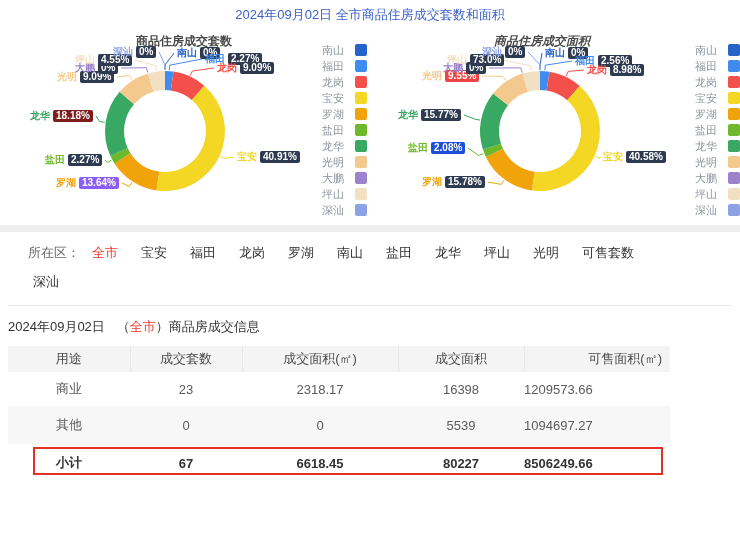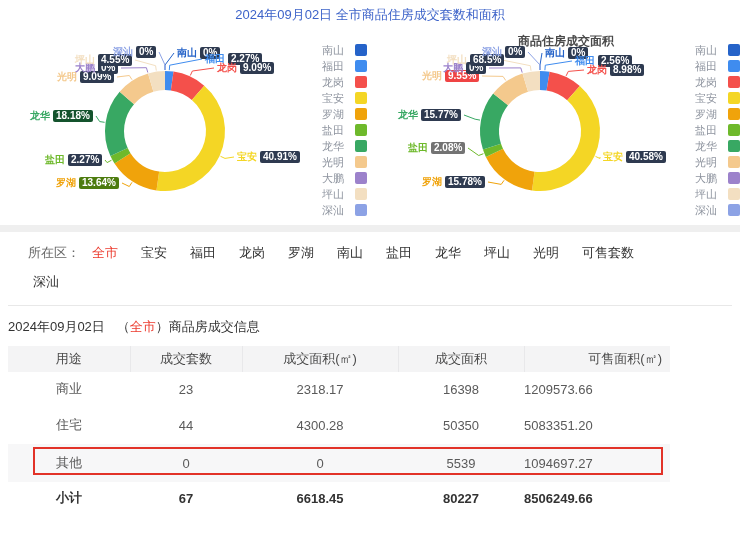--- a/index.html
+++ b/index.html
@@ -42,20 +42,21 @@
   .data-table tr.total td { font-weight:bold; color:#333; }
   .annotation { position:absolute; border:2px solid #e23228; pointer-events:none; }
 </style>
 </head>
 <body>
 
 <div class="page-title" style="color: rgb(61, 99, 201);">2024年09月02日 全市商品住房成交套数和面积</div>
 
 <div class="charts-row">
   <div class="chart-panel" id="chart0">
+    <div class="chart-title" style="left: 184px;">商品住房成交套数</div>
     <svg width="370" height="195">
         <polyline points="165.0,40.0 165.0,35.0 174,23" fill="none" stroke="#2563c9" stroke-width="1"></polyline>
         <path d="M165.00 41.00 A60 60 0 0 1 173.53 41.61 L170.83 60.42 A41 41 0 0 0 165.00 60.00 Z" fill="#3f8cef"></path>
         <polyline points="169.3,40.2 169.7,35.2 202,29" fill="none" stroke="#3f8cef" stroke-width="1"></polyline>
         <path d="M173.53 41.61 A60 60 0 0 1 204.28 55.65 L191.84 70.01 A41 41 0 0 0 170.83 60.42 Z" fill="#f4504b"></path>
         <polyline points="190.3,45.5 192.4,41.0 214,38" fill="none" stroke="#f4504b" stroke-width="1"></polyline>
         <path d="M204.28 55.65 A60 60 0 0 1 156.47 160.39 L159.17 141.58 A41 41 0 0 0 191.84 70.01 Z" fill="#f4d625"></path>
         <polyline points="220.5,126.3 225.0,128.4 234,127" fill="none" stroke="#f4d625" stroke-width="1"></polyline>
         <path d="M156.47 160.39 A60 60 0 0 1 114.52 133.44 L130.51 123.16 A41 41 0 0 0 159.17 141.58 Z" fill="#f0a30b"></path>
         <polyline points="132.0,152.3 129.3,156.5 122,153" fill="none" stroke="#f0a30b" stroke-width="1"></polyline>
@@ -82,29 +83,29 @@
         <div class="slice-label" style="left: 217px; top: 31px;">
           <span class="lbl-name" style="color: rgb(244, 80, 75);">龙岗</span>
           <span class="lbl-badge" style="background: rgb(46, 58, 80);">9.09%</span>
         </div>
         <div class="slice-label" style="left: 237px; top: 120px;">
           <span class="lbl-name" style="color: rgb(244, 214, 37);">宝安</span>
           <span class="lbl-badge" style="background: rgb(46, 58, 80);">40.91%</span>
         </div>
         <div class="slice-label" style="left: 56px; top: 146px;">
           <span class="lbl-name" style="color: rgb(240, 163, 11);">罗湖</span>
-          <span class="lbl-badge" style="background: #4d7c0f;">13.64%</span>
+          <span class="lbl-badge" style="background: #8b5cf6;">13.64%</span>
         </div>
         <div class="slice-label" style="left: 45px; top: 123px;">
           <span class="lbl-name" style="color: rgb(110, 185, 43);">盐田</span>
           <span class="lbl-badge" style="background: rgb(46, 58, 80);">2.27%</span>
         </div>
         <div class="slice-label" style="left: 30px; top: 79px;">
           <span class="lbl-name" style="color: rgb(56, 168, 99);">龙华</span>
-          <span class="lbl-badge" style="background: #14532d;">18.18%</span>
+          <span class="lbl-badge" style="background: #7f1d1d;">18.18%</span>
         </div>
         <div class="slice-label" style="left: 57px; top: 40px;">
           <span class="lbl-name" style="color: rgb(244, 201, 141);">光明</span>
           <span class="lbl-badge" style="background: rgb(46, 58, 80);">9.09%</span>
         </div>
         <div class="slice-label" style="left: 75px; top: 31px;">
           <span class="lbl-name" style="color: rgb(156, 130, 203);">大鹏</span>
           <span class="lbl-badge" style="background: rgb(46, 58, 80);">0%</span>
         </div>
         <div class="slice-label" style="left: 75px; top: 23px;">
@@ -157,21 +158,21 @@
           <span class="legend-name">坪山</span>
           <span class="legend-swatch" style="background: rgb(243, 223, 193);"></span>
         </div>
         <div class="legend-item">
           <span class="legend-name">深汕</span>
           <span class="legend-swatch" style="background: rgb(140, 162, 229);"></span>
         </div>
       </div>
   </div>
   <div class="chart-panel" id="chart1">
-    <div class="chart-title" style="left: 196px;">商品住房成交面积</div>
+    <div class="chart-title" style="left: 172px; font-style: italic;">商品住房成交面积</div>
     <svg width="370" height="195">
         <polyline points="170.0,40.0 170.0,35.0 172,23" fill="none" stroke="#2563c9" stroke-width="1"></polyline>
         <path d="M170.00 41.00 A60 60 0 0 1 179.61 41.77 L176.57 60.53 A41 41 0 0 0 170.00 60.00 Z" fill="#3f8cef"></path>
         <polyline points="174.9,40.2 175.3,35.2 202,31" fill="none" stroke="#3f8cef" stroke-width="1"></polyline>
         <path d="M179.61 41.77 A60 60 0 0 1 209.79 56.09 L197.19 70.31 A41 41 0 0 0 176.57 60.53 Z" fill="#f4504b"></path>
         <polyline points="196.1,45.9 198.3,41.4 214,40" fill="none" stroke="#f4504b" stroke-width="1"></polyline>
         <path d="M209.79 56.09 A60 60 0 0 1 162.03 160.47 L164.55 141.64 A41 41 0 0 0 197.19 70.31 Z" fill="#f4d625"></path>
         <polyline points="225.5,126.4 230.0,128.5 230,127" fill="none" stroke="#f4d625" stroke-width="1"></polyline>
         <path d="M162.03 160.47 A60 60 0 0 1 115.87 126.89 L133.01 118.69 A41 41 0 0 0 164.55 141.64 Z" fill="#f0a30b"></path>
         <polyline points="134.1,150.3 131.2,154.4 118,152" fill="none" stroke="#f0a30b" stroke-width="1"></polyline>
@@ -202,37 +203,37 @@
         <div class="slice-label" style="left: 233px; top: 120px;">
           <span class="lbl-name" style="color: rgb(244, 214, 37);">宝安</span>
           <span class="lbl-badge" style="background: rgb(46, 58, 80);">40.58%</span>
         </div>
         <div class="slice-label" style="left: 52px; top: 145px;">
           <span class="lbl-name" style="color: rgb(240, 163, 11);">罗湖</span>
           <span class="lbl-badge" style="background: rgb(46, 58, 80);">15.78%</span>
         </div>
         <div class="slice-label" style="left: 38px; top: 111px;">
           <span class="lbl-name" style="color: rgb(110, 185, 43);">盐田</span>
-          <span class="lbl-badge" style="background: #737373;">2.08%</span>
+          <span class="lbl-badge" style="background: #1d4ed8;">2.08%</span>
         </div>
         <div class="slice-label" style="left: 28px; top: 78px;">
           <span class="lbl-name" style="color: rgb(56, 168, 99);">龙华</span>
           <span class="lbl-badge" style="background: rgb(46, 58, 80);">15.77%</span>
         </div>
         <div class="slice-label" style="left: 52px; top: 39px;">
           <span class="lbl-name" style="color: rgb(244, 201, 141);">光明</span>
           <span class="lbl-badge" style="background: #ef4444;">9.55%</span>
         </div>
         <div class="slice-label" style="left: 73px; top: 31px;">
           <span class="lbl-name" style="color: rgb(156, 130, 203);">大鹏</span>
           <span class="lbl-badge" style="background: rgb(46, 58, 80);">0%</span>
         </div>
         <div class="slice-label" style="left: 77px; top: 23px;">
           <span class="lbl-name" style="color: rgb(243, 223, 193);">坪山</span>
-          <span class="lbl-badge" style="background: rgb(46, 58, 80);">68.5%</span>
+          <span class="lbl-badge" style="background: rgb(46, 58, 80);">73.0%</span>
         </div>
         <div class="slice-label" style="left: 112px; top: 15px;">
           <span class="lbl-name" style="color: rgb(140, 162, 229);">深汕</span>
           <span class="lbl-badge" style="background: rgb(46, 58, 80);">0%</span>
         </div>
       </div>
     <div class="legend" style="left: 325px;">
         <div class="legend-item">
           <span class="legend-name">南山</span>
           <span class="legend-swatch" style="background: rgb(37, 99, 201);"></span>
@@ -329,27 +330,20 @@
       </tr>
     </thead>
   <tbody id="tbodyEl">
       <tr>
         <td>商业</td>
         <td>23</td>
         <td>2318.17</td>
         <td>16398</td>
         <td>1209573.66</td>
       </tr>
-      <tr>
-        <td>住宅</td>
-        <td>44</td>
-        <td>4300.28</td>
-        <td>50350</td>
-        <td>5083351.20</td>
-      </tr>
       <tr class="shaded">
         <td>其他</td>
         <td>0</td>
         <td>0</td>
         <td>5539</td>
         <td>1094697.27</td>
       </tr>
       <tr class="total">
         <td>小计</td>
         <td>67</td>

